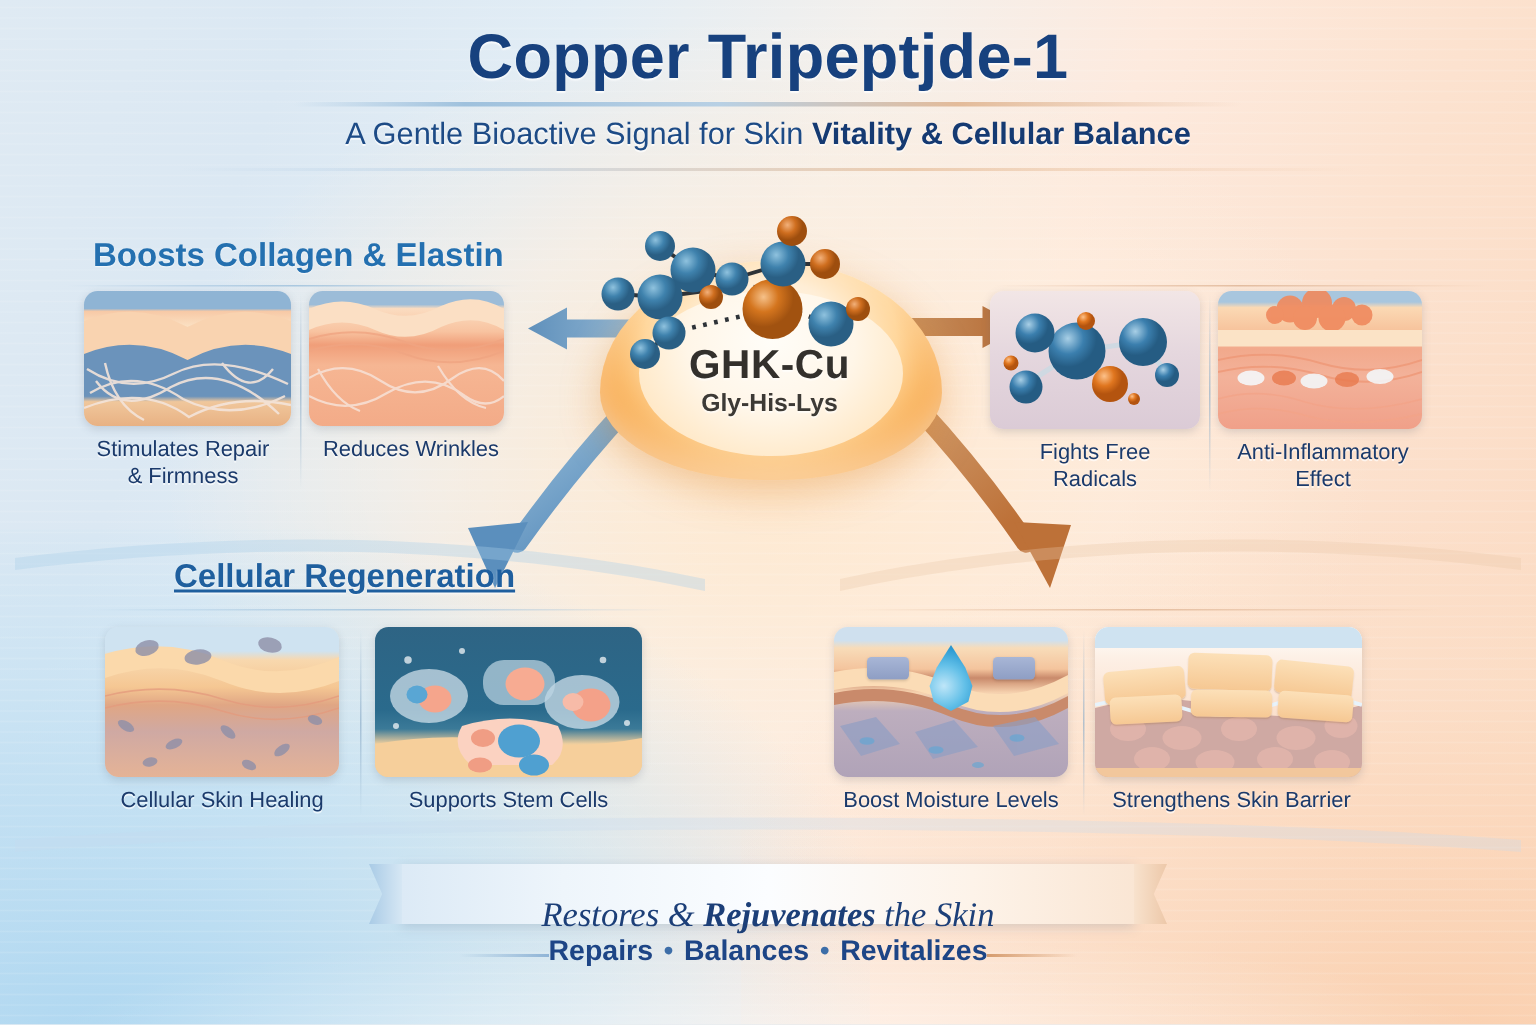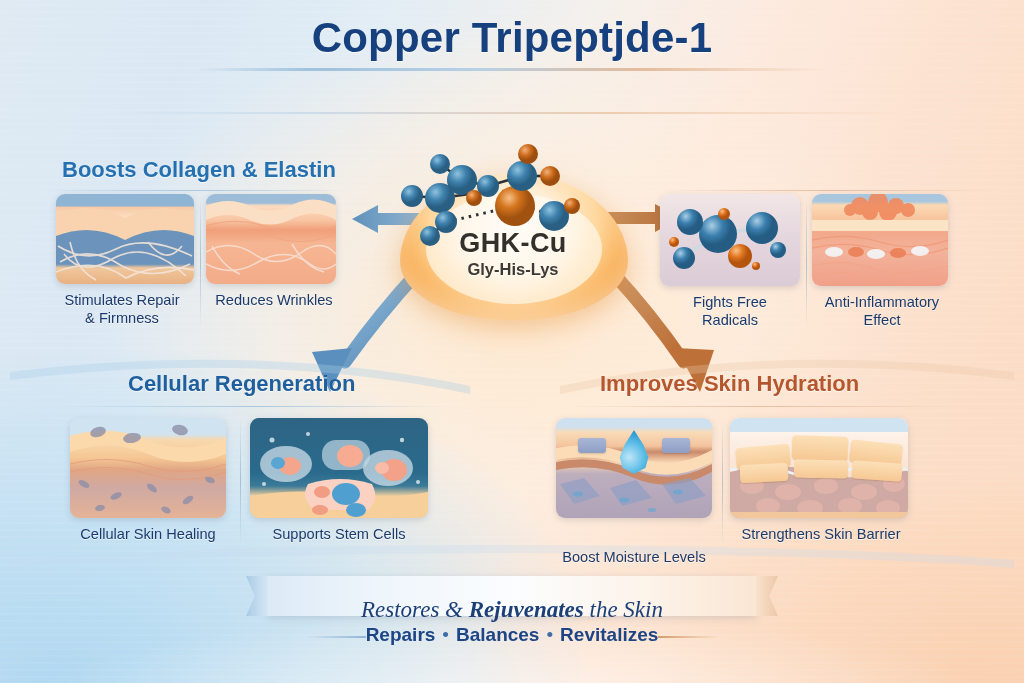--- a/index.html
+++ b/index.html
@@ -164,20 +164,23 @@
 <body>
 
 <div id="canvas">
 
   <div class="bgblue"></div>
   <div class="bgpeach"></div>
   <div class="paperlines"></div>
 
   <div class="title">Copper Tripeptjde-1</div>
   <div class="title-rule"></div>
+  <div class="subtitle">
+    <span>A Gentle Bioactive Signal for Skin </span><b>Vitality &amp; Cellular Balance</b>
+  </div>
   <div class="sub-rule"></div>
 
   <svg class="overlay" viewBox="0 0 1024 683">
     <defs>
       <linearGradient id="gb" x1="1" y1="0" x2="0" y2="0">
         <stop offset="0%" stop-color="#9dbfd9"></stop>
           <stop offset="100%" stop-color="#5f90bb"></stop>
       </linearGradient>
       <linearGradient id="gc" x1="0" y1="0" x2="1" y2="0">
         <stop offset="0%" stop-color="#c99463"></stop>
@@ -381,21 +384,21 @@
         </g>
       </svg>
     </div>
   </div>
   <div class="vdiv" style="left:806px;top:196px;height:132px;"></div>
   <div class="cap" style="left:660px;top:294px;width:140px;">Fights Free
 Radicals</div>
   <div class="cap" style="left:812px;top:294px;width:140px;">Anti-Inflammatory
 Effect</div>
 
-  <div class="qhead blue" style="left:128px;top:371px;color:#1f5f9e;">Cellular Regeneration</div>
+  <div class="qhead blue" style="left:116px;top:371px;color:#1f5f9e;text-decoration:underline;">Cellular Regeneration</div>
   <div class="qrule blue" style="left:58px;top:406px;width:392px;"></div>
 
   <div class="card" style="left:70px;top:418px;width:156px;height:100px;">
     <div class="thumb skinE">
       <svg width="156" height="100" style="position:absolute;left:0;top:0;">
         <path d="M0,18 Q40,6 78,22 Q116,38 156,20 L156,36 Q116,52 78,36 Q40,20 0,34 Z" fill="#fbd9ab"></path>
         <g stroke="#e49a7d" stroke-width="1.1" fill="none" opacity=".75">
           <path d="M0,46 Q40,36 78,48 Q116,60 156,46"></path>
             <path d="M0,54 Q40,44 78,56 Q116,68 156,54"></path>
         </g>
@@ -444,21 +447,20 @@
           <circle cx="168" cy="64" r="2"></circle>
             <circle cx="14" cy="66" r="2"></circle>
         </g>
       </svg>
     </div>
   </div>
   <div class="vdiv" style="left:240px;top:420px;height:124px;"></div>
   <div class="cap" style="left:62px;top:526px;width:172px;">Cellular Skin Healing</div>
   <div class="cap" style="left:250px;top:526px;width:178px;">Supports Stem Cells</div>
 
-  <div class="qhead copper" style="left:600px;top:371px;">Improves Skin Hydration</div>
   <div class="qrule copper" style="left:566px;top:406px;width:396px;"></div>
 
   <div class="card" style="left:556px;top:418px;width:156px;height:100px;">
     <div class="thumb skinD">
       <svg width="156" height="100" style="position:absolute;left:0;top:0;">
         <path d="M0,30 Q40,22 78,38 Q116,54 156,32 L156,44 Q116,66 78,50 Q40,34 0,42 Z" fill="#fbdcb6"></path>
         <path d="M0,44 Q40,36 78,52 Q116,68 156,46 L156,54 Q116,76 78,60 Q40,44 0,52 Z" fill="#c98a6b"></path>
         <g fill="#8e9ec4" opacity=".65">
           <path d="M4,66 L28,60 L44,78 L18,86 Z"></path>
             <path d="M54,70 L80,62 L96,80 L66,88 Z"></path>
@@ -499,21 +501,21 @@
       </svg>
       <div class="brick" style="left:6px;top:28px;width:54px;height:22px;transform:rotate(-5deg);"></div>
       <div class="brick" style="left:62px;top:18px;width:56px;height:24px;transform:rotate(2deg);"></div>
       <div class="brick" style="left:120px;top:24px;width:52px;height:22px;transform:rotate(6deg);"></div>
       <div class="brick" style="left:10px;top:46px;width:48px;height:18px;transform:rotate(-3deg);"></div>
       <div class="brick" style="left:64px;top:42px;width:54px;height:18px;transform:rotate(1deg);"></div>
       <div class="brick" style="left:122px;top:44px;width:50px;height:18px;transform:rotate(4deg);"></div>
     </div>
   </div>
   <div class="vdiv" style="left:722px;top:420px;height:124px;"></div>
-  <div class="cap" style="left:548px;top:526px;width:172px;margin-top:23px;">Boost Moisture Levels</div>
+  <div class="cap" style="left:548px;top:526px;width:172px;">Boost Moisture Levels</div>
   <div class="cap" style="left:730px;top:526px;width:182px;">Strengthens Skin Barrier</div>
 
   <div class="footcurve"></div>
   <div class="ribbon">
     <div class="ribbon-text">
       <span>Restores &amp; </span><b>Rejuvenates</b><span> the Skin</span>
     </div>
   </div>
   <div class="tag-l"></div>
   <div class="tag-r"></div>

